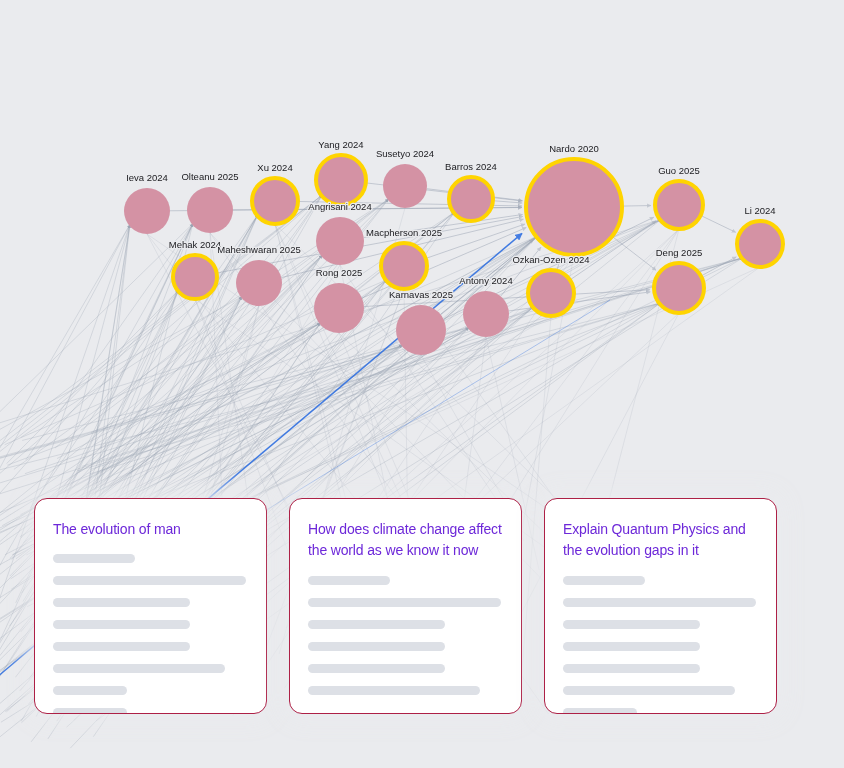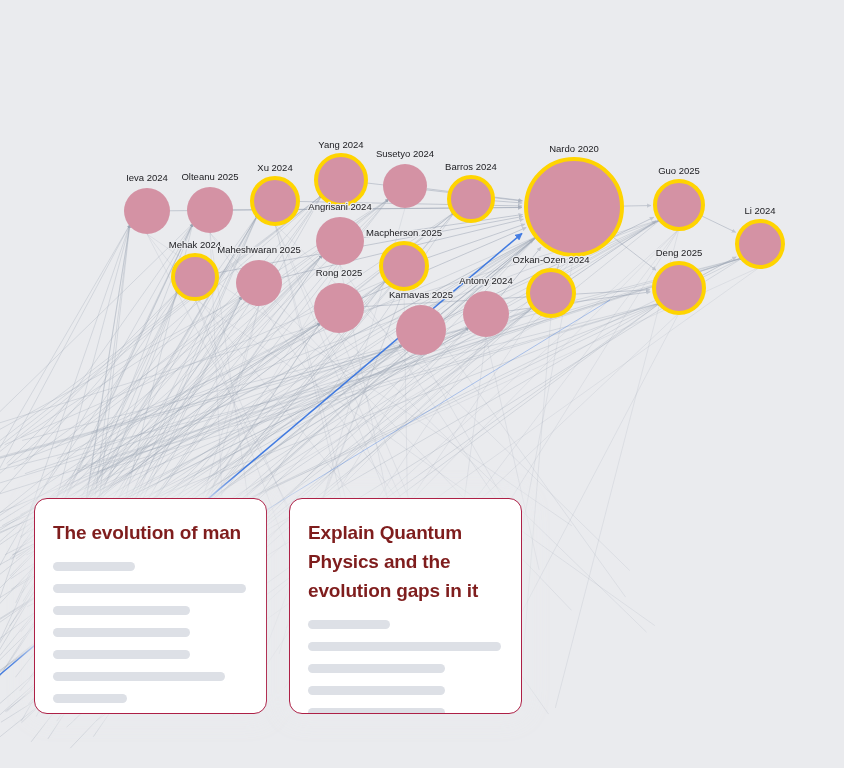--- a/index.html
+++ b/index.html
@@ -58,24 +58,24 @@
     height: 216px;
     background: #ffffff;
     border: 1.4px solid #ad2046;
     border-radius: 13px;
     padding: 20px 18px 0 18px;
     overflow: hidden;
     pointer-events: auto;
     box-shadow: 0 0 22px 8px rgba(234,235,238,0.95);
   }
   .card-title {
-    font-size: 19px;
-    font-weight: bold;
+    font-size: 14px;
+    font-weight: normal;
     line-height: 1.52;
-    color: #7f1d1d;
+    color: #6d28d9;
     letter-spacing: -0.15px;
     margin: 0 0 14px 0;
   }
   .skeleton-stack { display: block; }
   .skeleton-line {
     height: 9px;
     border-radius: 5px;
     background: #dde0e6;
     margin-bottom: 13px;
   }
@@ -405,20 +405,31 @@
           <div class="skeleton-line" style="width: 99%;"></div>
           <div class="skeleton-line" style="width: 70%;"></div>
           <div class="skeleton-line" style="width: 70%;"></div>
           <div class="skeleton-line" style="width: 70%;"></div>
           <div class="skeleton-line" style="width: 88%;"></div>
           <div class="skeleton-line" style="width: 38%;"></div>
           <div class="skeleton-line" style="width: 38%;"></div>
         </div>
       </div>
       <div class="result-card">
+        <div class="card-title">How does climate change affect the world as we know it now</div>
+        <div class="skeleton-stack">
+          <div class="skeleton-line" style="width: 42%;"></div>
+          <div class="skeleton-line" style="width: 99%;"></div>
+          <div class="skeleton-line" style="width: 70%;"></div>
+          <div class="skeleton-line" style="width: 70%;"></div>
+          <div class="skeleton-line" style="width: 70%;"></div>
+          <div class="skeleton-line" style="width: 88%;"></div>
+        </div>
+      </div>
+      <div class="result-card">
         <div class="card-title">Explain Quantum Physics and the evolution gaps in it</div>
         <div class="skeleton-stack">
           <div class="skeleton-line" style="width: 42%;"></div>
           <div class="skeleton-line" style="width: 99%;"></div>
           <div class="skeleton-line" style="width: 70%;"></div>
           <div class="skeleton-line" style="width: 70%;"></div>
           <div class="skeleton-line" style="width: 70%;"></div>
           <div class="skeleton-line" style="width: 88%;"></div>
           <div class="skeleton-line" style="width: 38%;"></div>
         </div>

